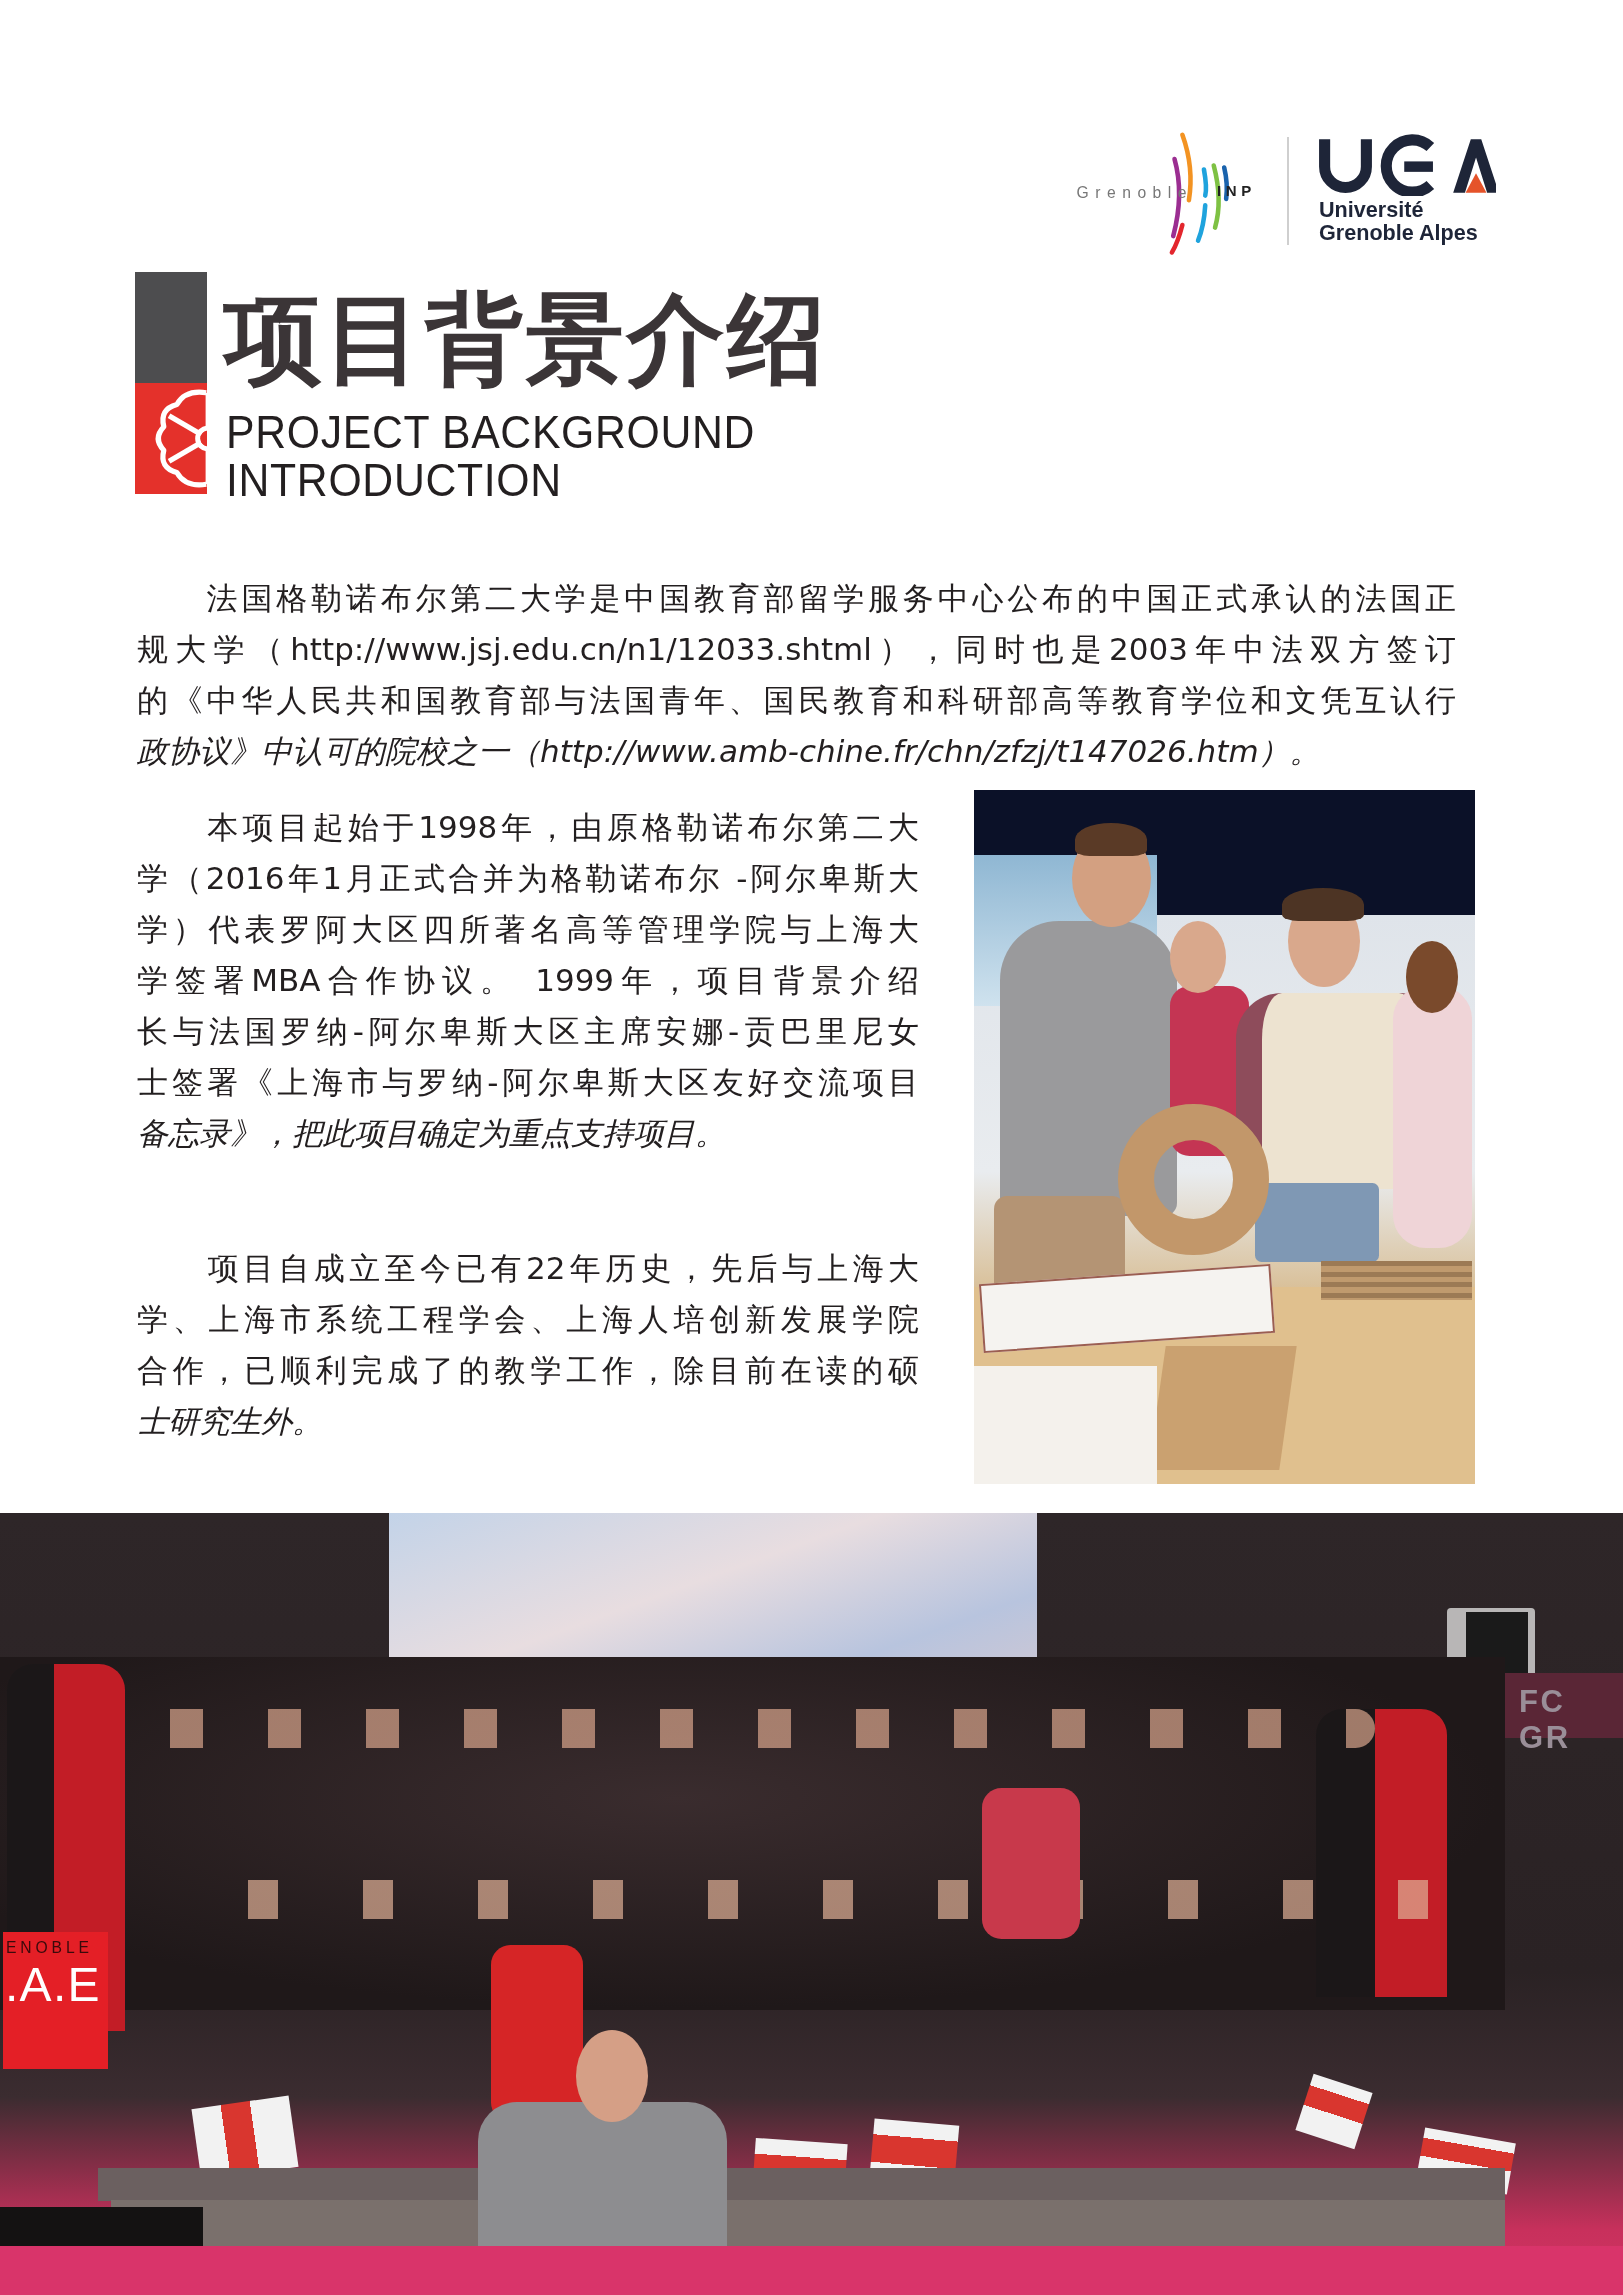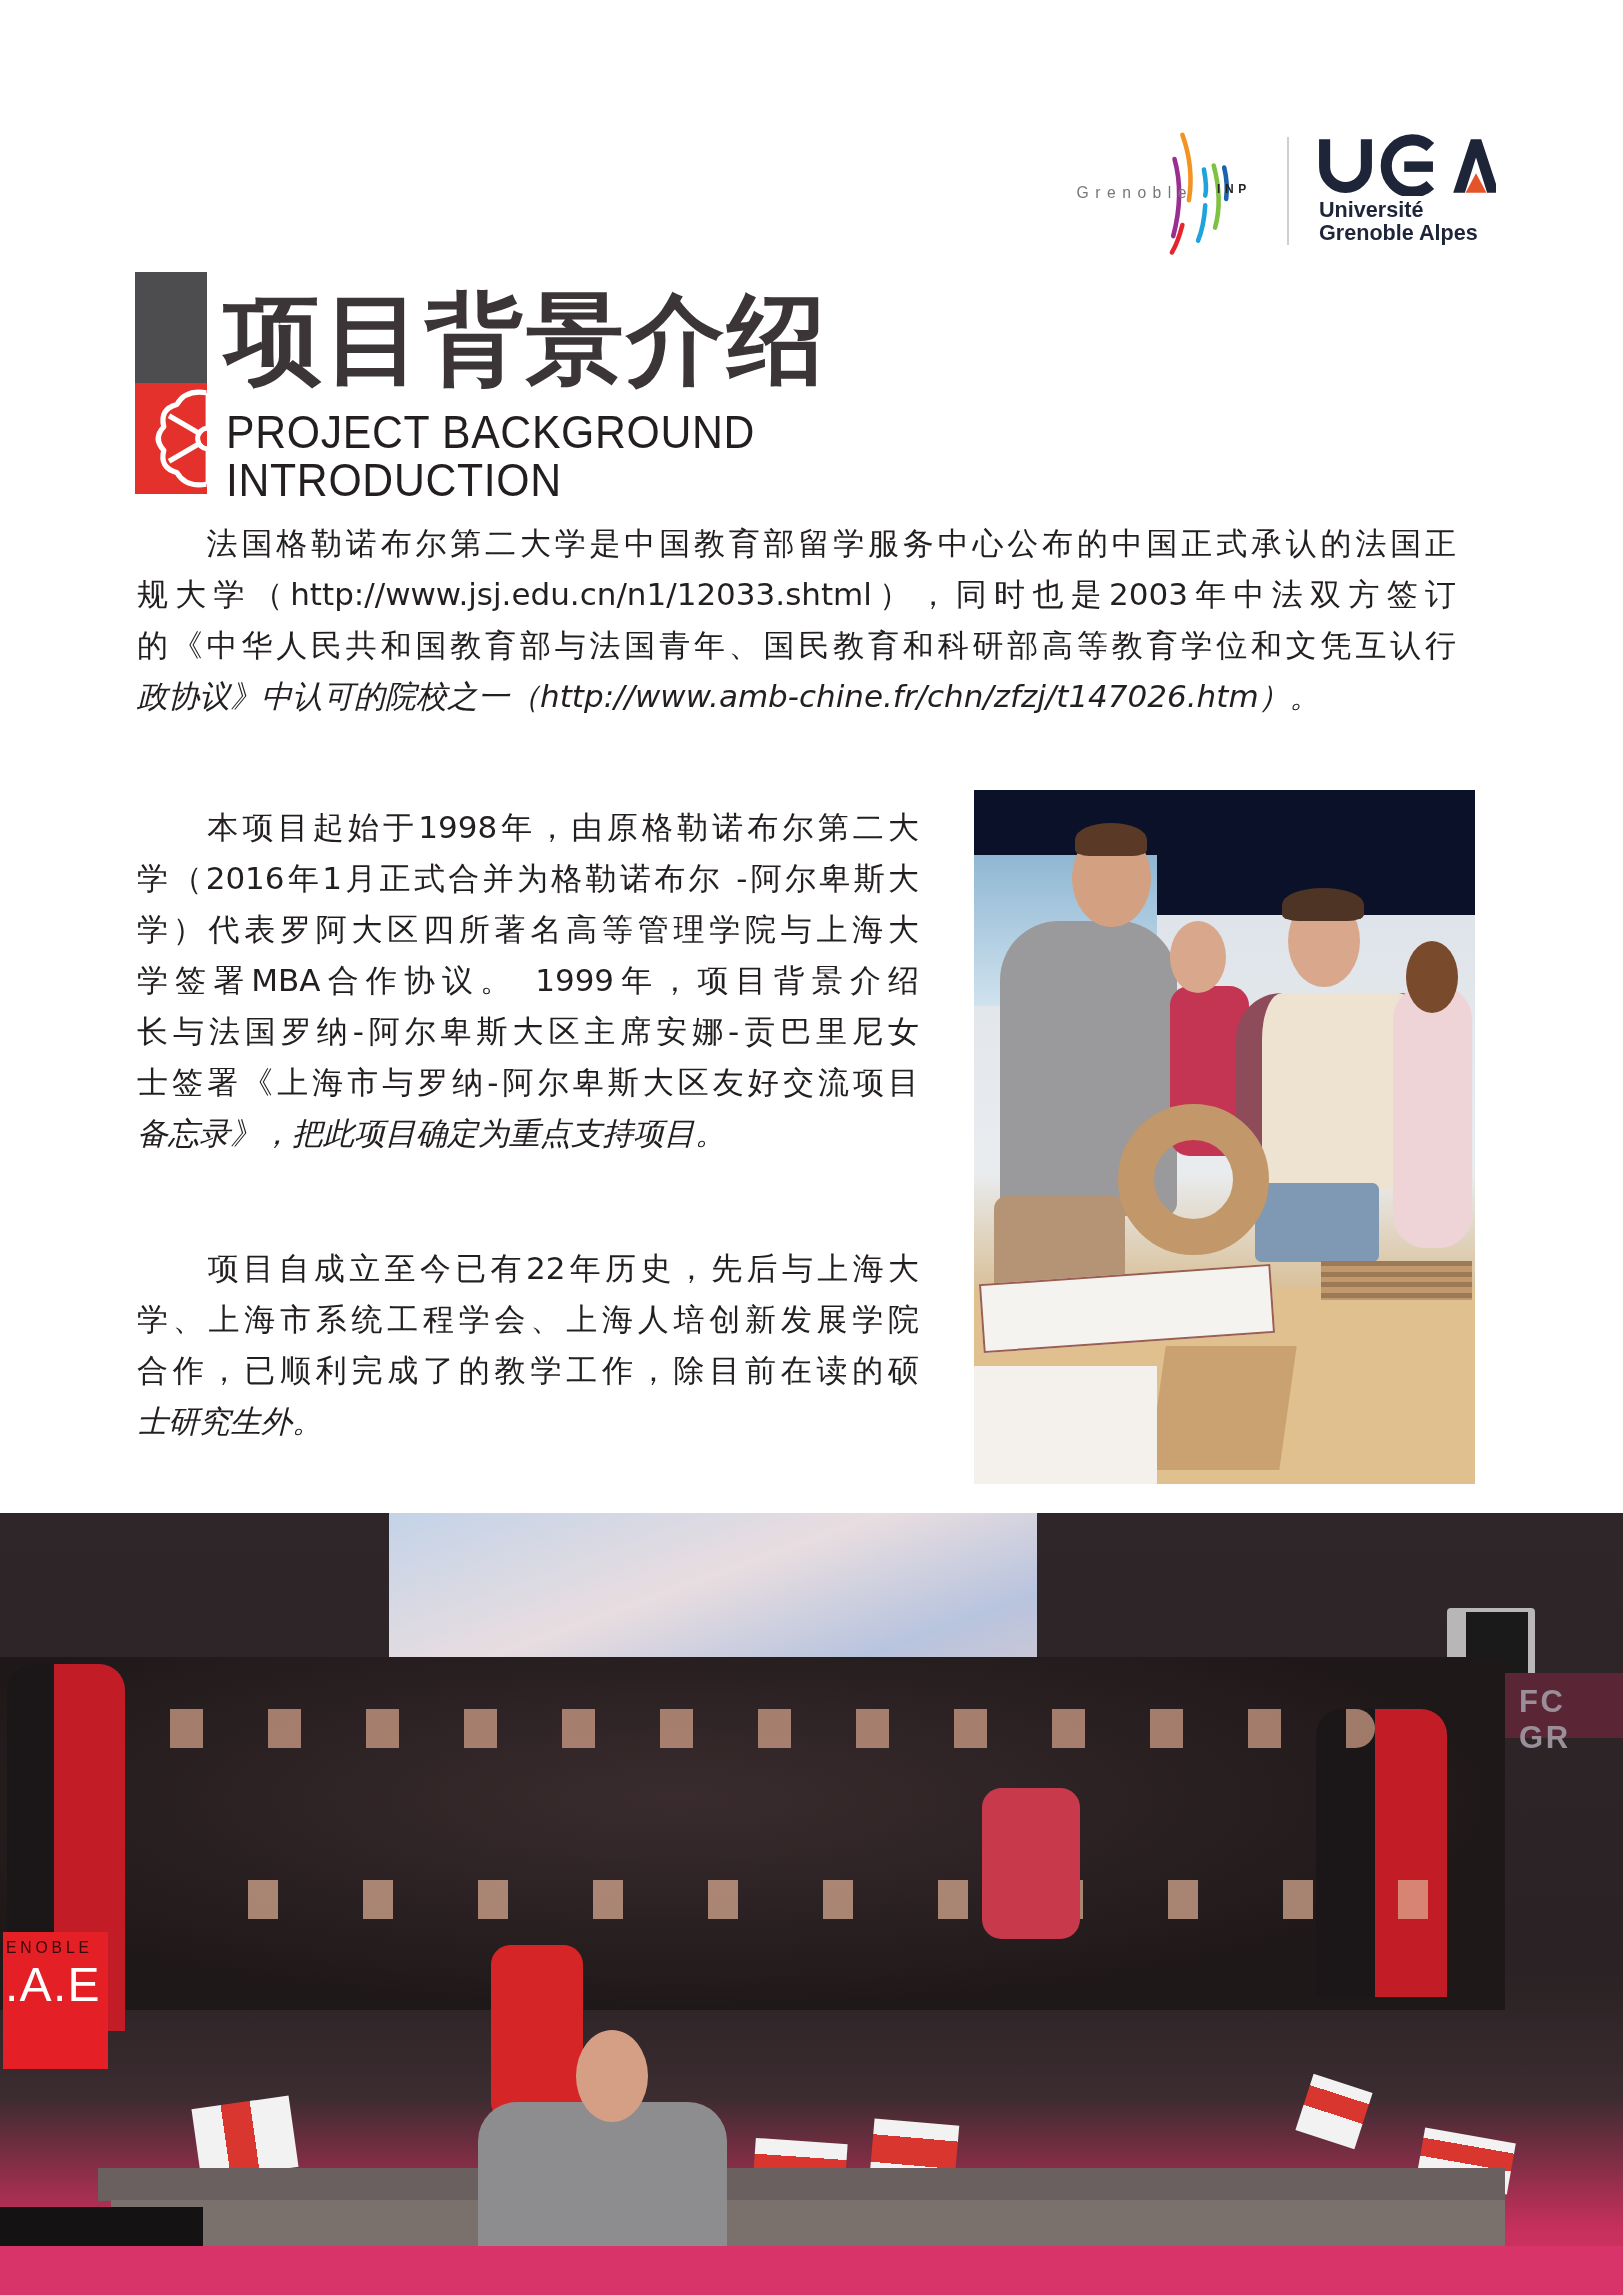--- a/index.html
+++ b/index.html
@@ -4,40 +4,40 @@
 <style>
   html, body { margin:0; padding:0; background:#ffffff; }
   body { width:1623px; height:2295px; position:relative; overflow:hidden;
          font-family:"DejaVu Sans","Liberation Sans",sans-serif; color:#231f20; }
 
   
   .logo-inp { position:absolute; left:1070px; top:128px; width:196px; height:128px; }
   .inp-text { position:absolute; left:6.5px; top:56px; font-family:"Liberation Sans",sans-serif;
               font-size:15.7px; letter-spacing:6.5px; color:#777; }
   .inp-strong { position:absolute; left:147px; top:54px; font-family:"Liberation Sans",sans-serif;
-              font-size:12px; font-weight:bold; letter-spacing:4.6px; color:#222; }
+              font-size:15px; font-weight:bold; letter-spacing:4.6px; color:#222; }
   .logo-divider { position:absolute; left:1287px; top:137px; width:2px; height:108px; background:#cfcfcf; }
   .logo-uga { position:absolute; left:1319px; top:134px; width:183px; height:115px; }
   .uga-sub { position:absolute; left:0; font-family:"Liberation Sans",sans-serif; font-weight:bold;
              font-size:21.6px; color:#1e2538; line-height:1; }
 
   
   .bar-gray { position:absolute; left:135px; top:272px; width:72px; height:111px; background:#4d4d4f; }
   .bar-red  { position:absolute; left:135px; top:383px; width:72px; height:111px; background:#e4312b; overflow:hidden; }
   .title-cn { position:absolute; left:224px; top:288px; font-family:"DejaVu Sans",sans-serif; font-weight:bold;
               font-size:98px; line-height:1.05; color:#3b3537; letter-spacing:2.6px; }
   .title-en { position:absolute; left:226px; font-family:"Liberation Sans",sans-serif; font-size:46px;
               line-height:1; color:#231f20; letter-spacing:0.7px; transform:scaleX(0.93); transform-origin:left; }
 
   
   .para { position:absolute; font-family:"DejaVu Sans","Liberation Sans",sans-serif;
           font-size:31px; line-height:51px; color:#231f20; text-align:justify; margin:0; }
   .para .line { display:block; white-space:nowrap; text-align:justify; text-align-last:justify; }
   .para .line.last { text-align-last:left;font-style:italic; }
-  .p1 { left:137px; top:518px; width:1319px; }
+  .p1 { left:137px; top:573px; width:1319px; }
   .p2 { left:137px; top:802px; width:782px; }
   .p3 { left:137px; top:1215px; width:782px;margin-top:28px; }
 
   
   .photo-workshop { position:absolute; left:974px; top:790px; width:501px; height:694px; overflow:hidden;
      background:linear-gradient(180deg,#0b1128 0%,#0b1128 18%,#dfe4ea 18%,#e9ecef 55%,#d6b889 75%,#e8c995 100%); }
   .photo-graduation { position:absolute; left:0; top:1513px; width:1623px; height:834px; overflow:hidden;
      background:linear-gradient(180deg,#2e2628 0%,#2a2224 55%,#3b2c30 70%,#c8305c 86%,#d63a6a 100%); }
   .ph { position:absolute; }
 </style>

